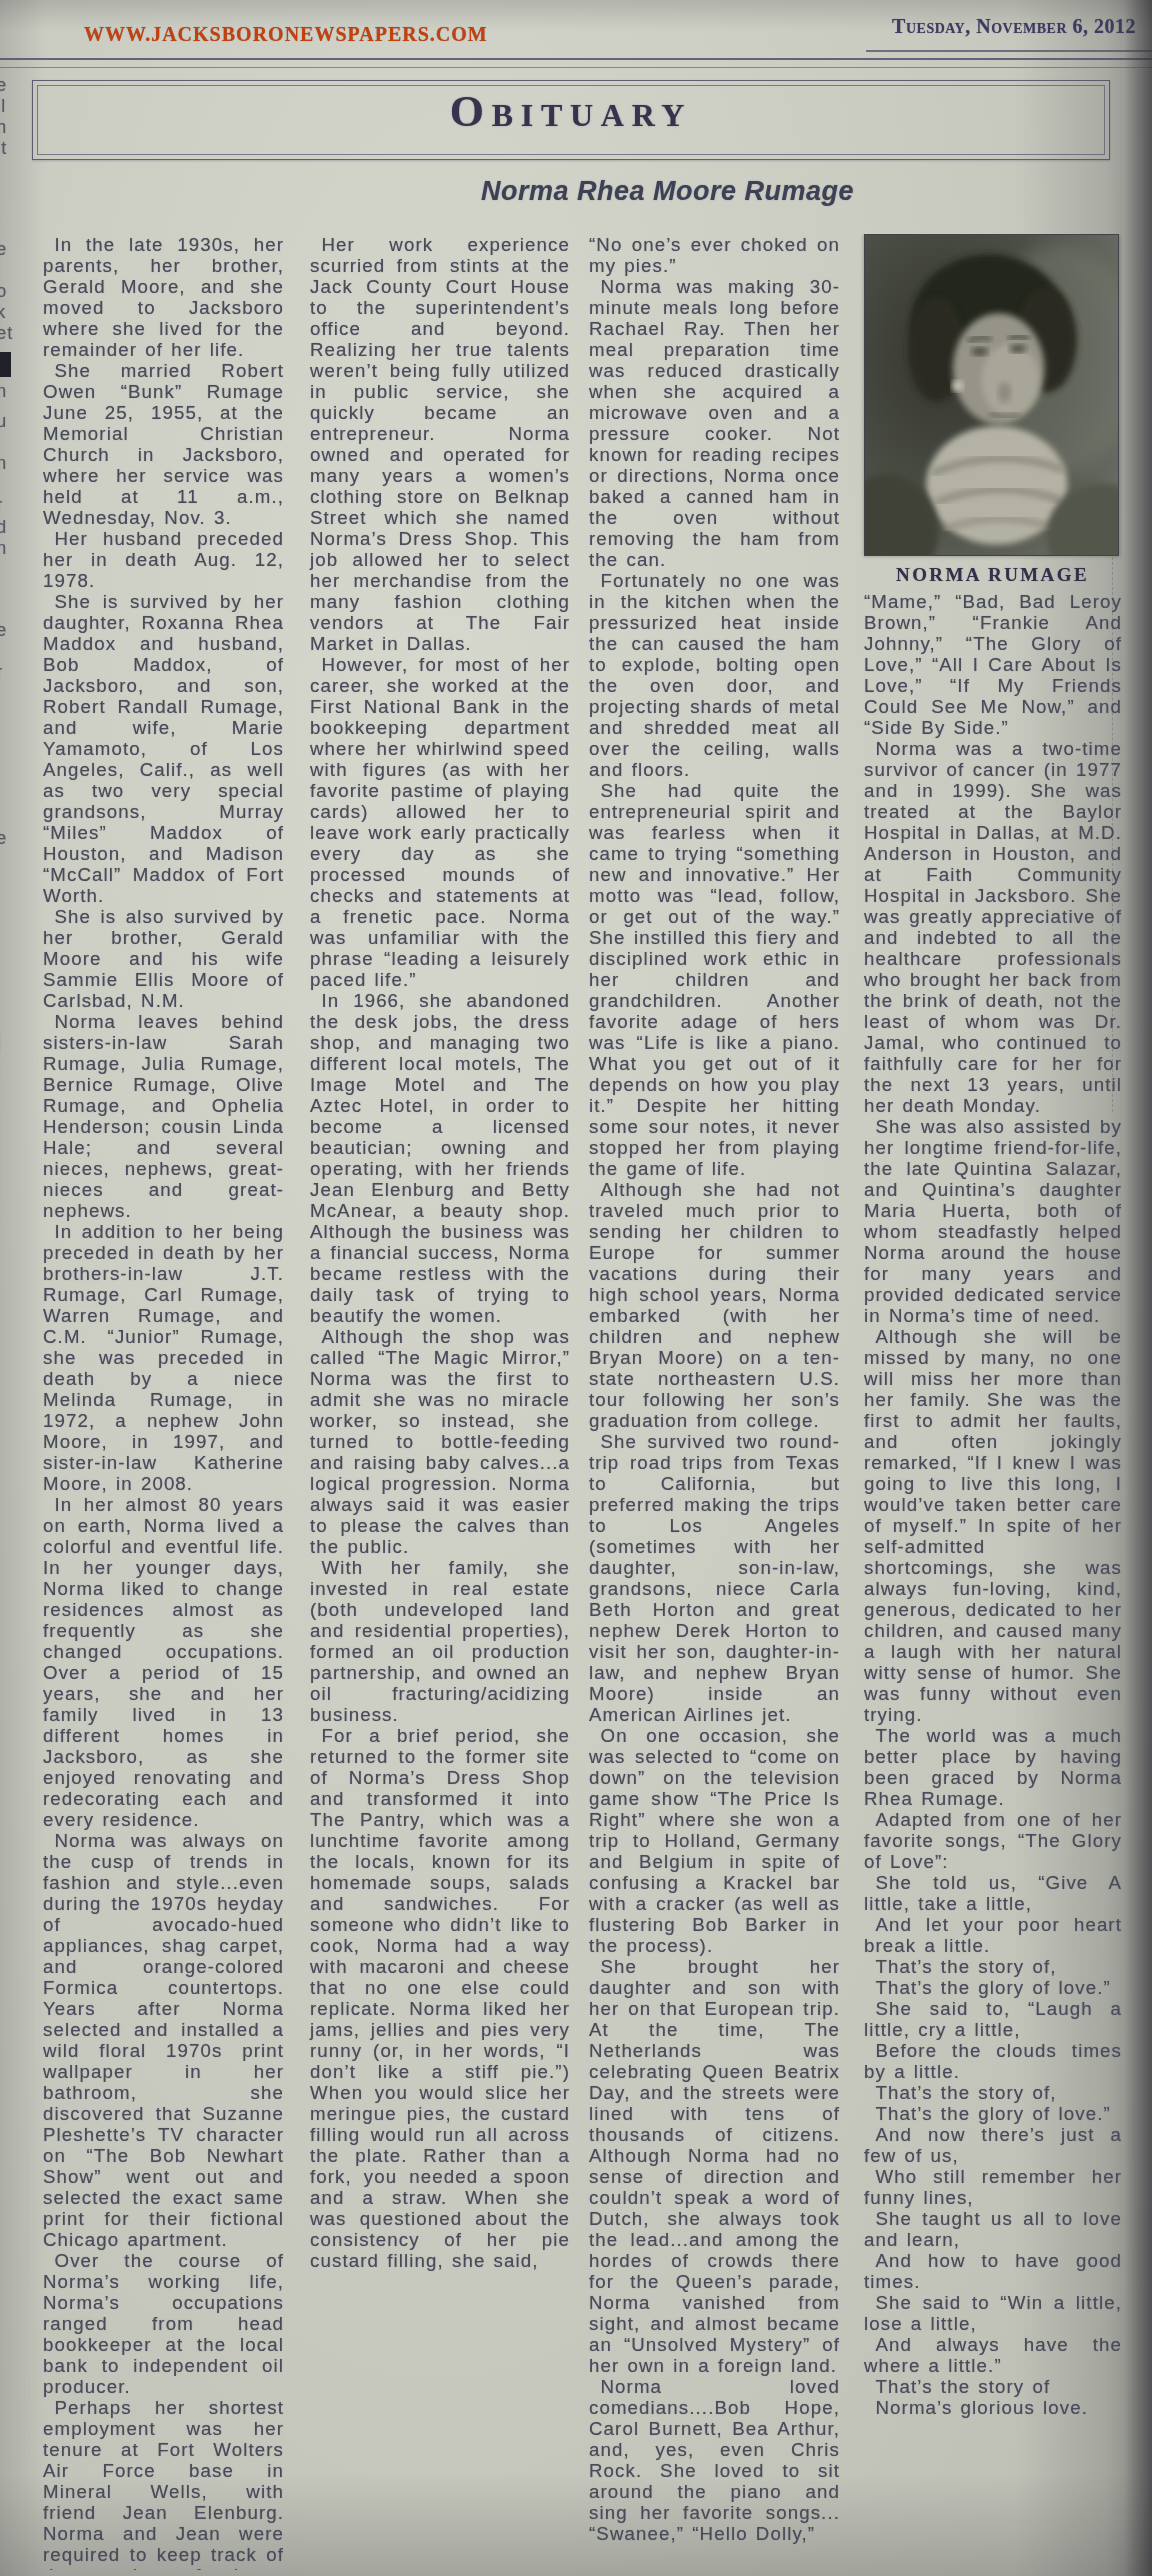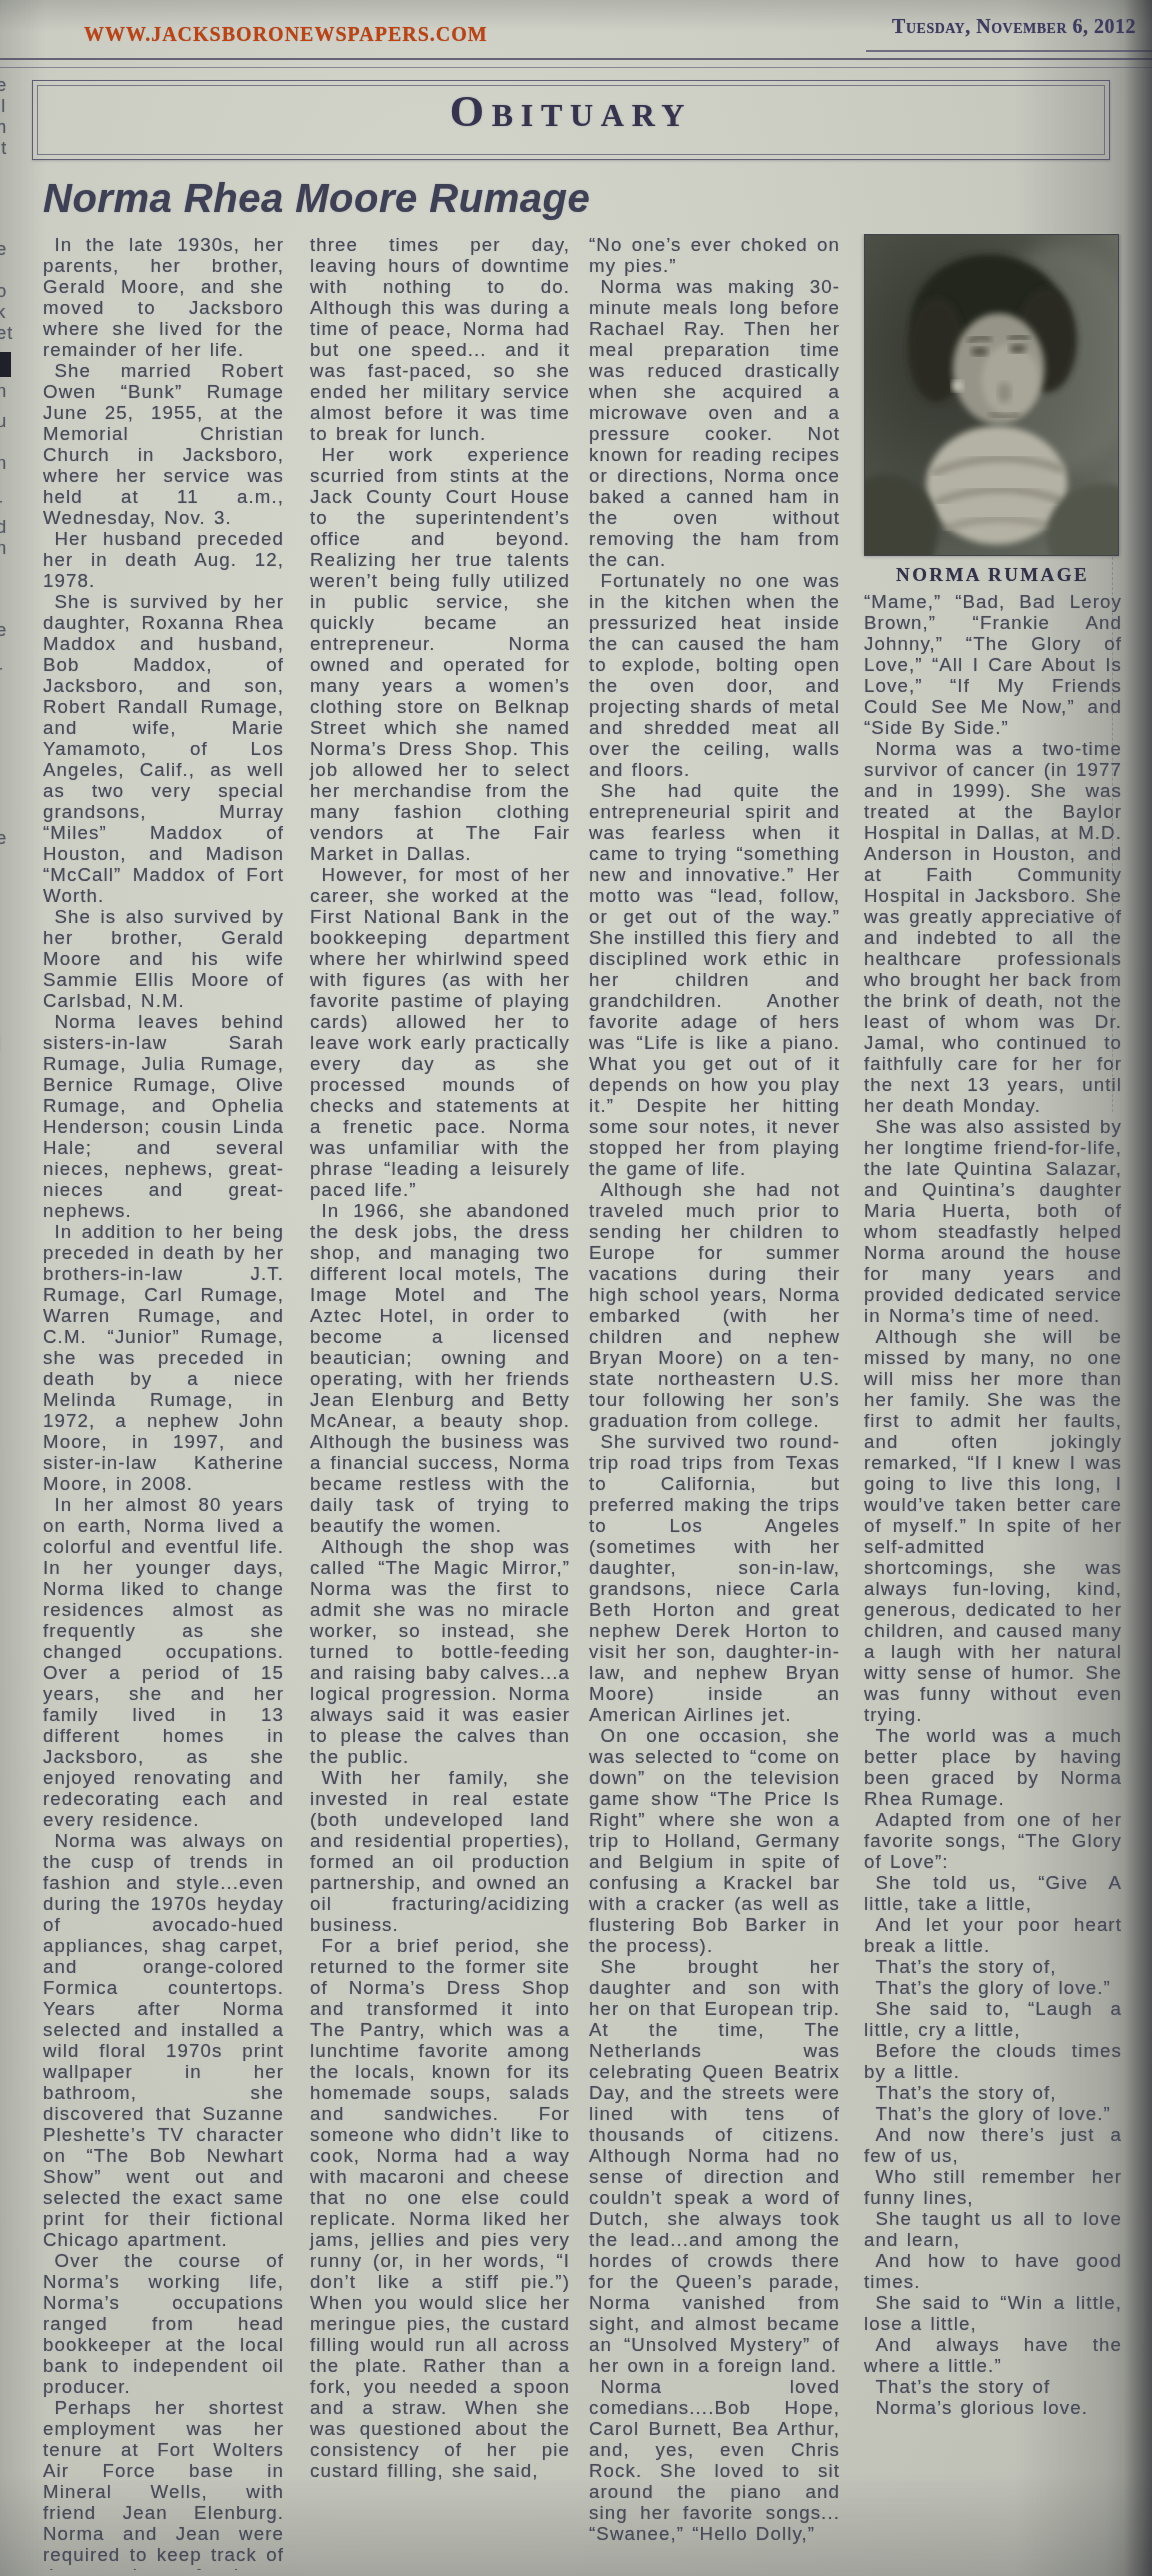--- a/index.html
+++ b/index.html
@@ -45,22 +45,22 @@
   }
   .banner-text{
     font-family:"Liberation Serif","DejaVu Serif",serif;
     text-transform:uppercase;font-weight:bold;font-size:32px;letter-spacing:7.7px;
     color:#35334e;text-shadow:0 0 1.4px rgba(53,51,78,0.5);
   }
   .banner-text::first-letter{font-size:44px;}
 
   
   .headline{
-    position:absolute;left:43px;top:176px;width:811px;text-align:left;
-    font-style:italic;font-weight:bold;font-size:40px;letter-spacing:0.5px;
+    position:absolute;left:43px;top:176px;width:811px;text-align:right;
+    font-style:italic;font-weight:bold;font-size:27px;letter-spacing:0.5px;
     color:#3e4055;text-shadow:0 0 1.4px rgba(62,64,85,0.45);
   }
 
   
   .columns{
     position:absolute;left:43px;top:234px;width:1079px;height:2336px;
     display:flex;overflow:hidden;
   }
   .col{box-sizing:border-box;}
   .col-1{width:241px;margin-right:26px;}
@@ -133,21 +133,20 @@
           <p class="para">Norma leaves behind sisters-in-law Sarah Rumage, Julia Rumage, Bernice Rumage, Olive Rumage, and Ophelia Henderson; cousin Linda Hale; and several nieces, nephews, great-nieces and great-nephews.</p>
           <p class="para">In addition to her being preceded in death by her brothers-in-law J.T. Rumage, Carl Rumage, Warren Rumage, and C.M. “Junior” Rumage, she was preceded in death by a niece Melinda Rumage, in 1972, a nephew John Moore, in 1997, and sister-in-law Katherine Moore, in 2008.</p>
           <p class="para">In her almost 80 years on earth, Norma lived a colorful and eventful life. In her younger days, Norma liked to change residences almost as frequently as she changed occupations. Over a period of 15 years, she and her family lived in 13 different homes in Jacksboro, as she enjoyed renovating and redecorating each and every residence.</p>
           <p class="para">Norma was always on the cusp of trends in fashion and style...even during the 1970s heyday of avocado-hued appliances, shag carpet, and orange-colored Formica countertops. Years after Norma selected and installed a wild floral 1970s print wallpaper in her bathroom, she discovered that Suzanne Pleshette’s TV character on “The Bob Newhart Show” went out and selected the exact same print for their fictional Chicago apartment.</p>
           <p class="para">Over the course of Norma’s working life, Norma’s occupations ranged from head bookkeeper at the local bank to independent oil producer.</p>
           <p class="para">Perhaps her shortest employment was her tenure at Fort Wolters Air Force base in Mineral Wells, with friend Jean Elenburg. Norma and Jean were required to keep track of the number of planes that landed... which happened about</p>
         </div>
     </div>
     <div class="col col-2">
       <div class="col-paras">
-          <p class="para no-indent">three times per day, leaving hours of downtime with nothing to do. Although this was during a time of peace, Norma had but one speed... and it was fast-paced, so she ended her military service almost before it was time to break for lunch.</p>
           <p class="para">Her work experience scurried from stints at the Jack County Court House to the superintendent’s office and beyond. Realizing her true talents weren’t being fully utilized in public service, she quickly became an entrepreneur. Norma owned and operated for many years a women’s clothing store on Belknap Street which she named Norma’s Dress Shop. This job allowed her to select her merchandise from the many fashion clothing vendors at The Fair Market in Dallas.</p>
           <p class="para">However, for most of her career, she worked at the First National Bank in the bookkeeping department where her whirlwind speed with figures (as with her favorite pastime of playing cards) allowed her to leave work early practically every day as she processed mounds of checks and statements at a frenetic pace. Norma was unfamiliar with the phrase “leading a leisurely paced life.”</p>
           <p class="para">In 1966, she abandoned the desk jobs, the dress shop, and managing two different local motels, The Image Motel and The Aztec Hotel, in order to become a licensed beautician; owning and operating, with her friends Jean Elenburg and Betty McAnear, a beauty shop. Although the business was a financial success, Norma became restless with the daily task of trying to beautify the women.</p>
           <p class="para">Although the shop was called “The Magic Mirror,” Norma was the first to admit she was no miracle worker, so instead, she turned to bottle-feeding and raising baby calves...a logical progression. Norma always said it was easier to please the calves than the public.</p>
           <p class="para">With her family, she invested in real estate (both undeveloped land and residential properties), formed an oil production partnership, and owned an oil fracturing/acidizing business.</p>
           <p class="para">For a brief period, she returned to the former site of Norma’s Dress Shop and transformed it into The Pantry, which was a lunchtime favorite among the locals, known for its homemade soups, salads and sandwiches. For someone who didn’t like to cook, Norma had a way with macaroni and cheese that no one else could replicate. Norma liked her jams, jellies and pies very runny (or, in her words, “I don’t like a stiff pie.”) When you would slice her meringue pies, the custard filling would run all across the plate. Rather than a fork, you needed a spoon and a straw. When she was questioned about the consistency of her pie custard filling, she said,</p>
         </div>
     </div>
     <div class="col col-3">
       <div class="col-paras">

